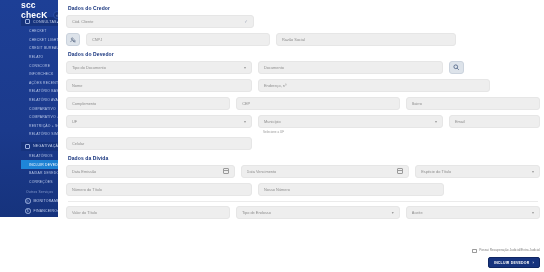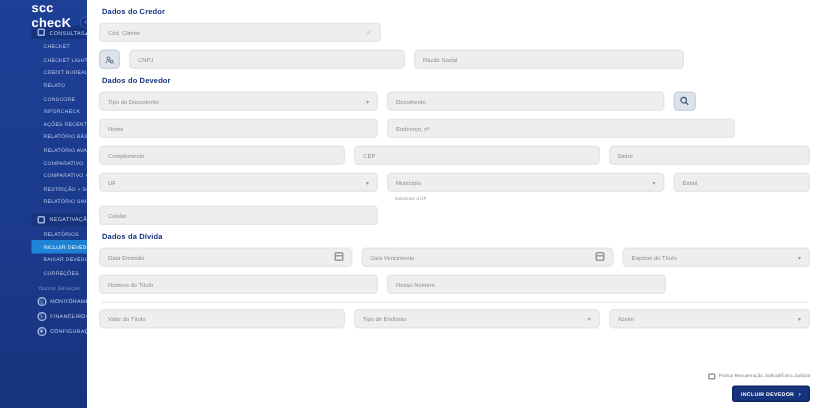--- a/index.html
+++ b/index.html
@@ -6,21 +6,21 @@
   html, body {
     width: 544px; height: 272px;
     overflow: hidden;
     font-family: "Liberation Sans", sans-serif;
     background: #ffffff;
   }
   #app { display: flex; width: 544px; height: 272px; position: relative; }
 
   
   #sidebar {
-    width: 58px; height: 272px;
+    width: 58px; height: 217px;
     background: #1b3a8c;
     background: linear-gradient(180deg,#1d3f96 0%, #1b3a8c 60%, #16337d 100%);
     color: #cdd7ef;
     flex: 0 0 58px;
     position: relative;
     overflow: hidden;
     padding-left: 21px;
   }
   .brand {
     height: 17px;

